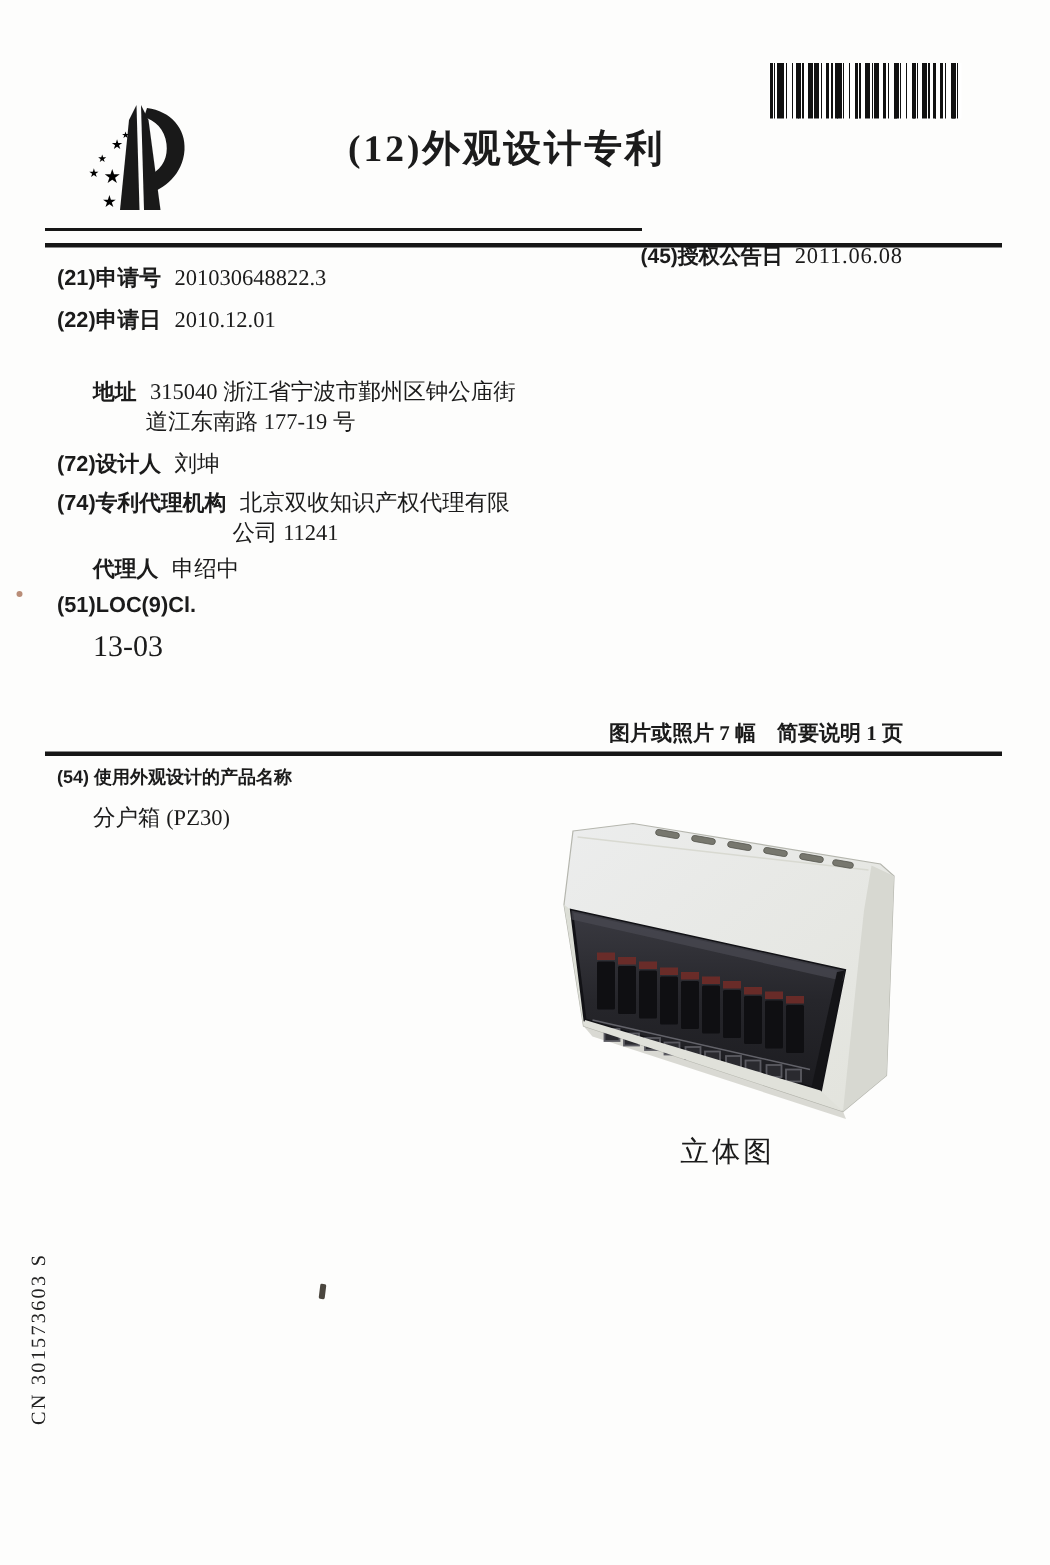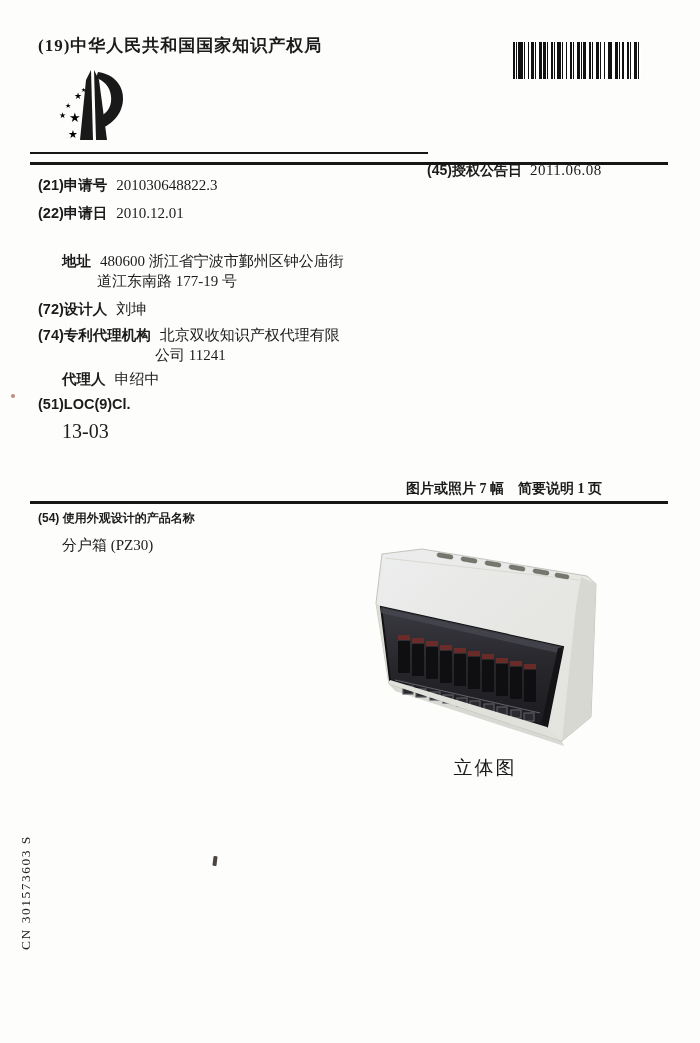--- a/index.html
+++ b/index.html
@@ -31,52 +31,52 @@
     transform:rotate(-90deg);transform-origin:0 0;color:#222;
   }
   .speck{position:absolute;left:11px;top:394px;width:4px;height:4px;border-radius:50%;background:#b98d78;}
   .inkmark{position:absolute;left:213px;top:856px;width:4px;height:10px;background:#4a463e;transform:rotate(7deg);border-radius:1px;}
 </style>
 </head>
 <body>
 
 <div class="page">
 
-  <div class="abs office" style="left:38px;top:34px;">(19)中华人民共和国国家知识产权局</div>
 
   <div class="barcode"></div>
 
   <svg class="abs" style="left:50px;top:66px;" width="80" height="92" viewBox="0 0 80 92">
     <polygon points="36,14 41,4 43,74 30,74" fill="#191919"></polygon>
     <polygon points="44,4 49,14 57,74 46,74" fill="#191919"></polygon>
     <path d="M48,6 C64,8 74,20 73,34 C72,50 60,60 47,64 L51,50 C59,46 62,38 61,30 C60,20 53,14 46,12 Z" fill="#191919"></path>
     <text x="31" y="26" font-size="6">★</text>
     <text x="24" y="33" font-size="9">★</text>
     <text x="15" y="42" font-size="7">★</text>
     <text x="9" y="52" font-size="8">★</text>
     <text x="19" y="56" font-size="13">★</text>
     <text x="18" y="72" font-size="11">★</text>
   </svg>
 
+  <div class="abs doc-title" style="left:232px;top:82px;">(12)外观设计专利</div>
 
   <div class="abs pubrow" style="left:427px;top:142px;margin-top:20px;">
     <span class="lbl">(45)授权公告日</span><span class="val">2011.06.08</span>
   </div>
 
   <div class="hr" style="left:30px;top:152px;width:398px;height:2px;"></div>
   <div class="hr" style="left:30px;top:162px;width:638px;height:3px;"></div>
 
   <div class="abs row" style="left:38px;top:176px;">
     <span class="lbl">(21)申请号</span><span class="val">201030648822.3</span>
   </div>
   <div class="abs row" style="left:38px;top:204px;">
     <span class="lbl">(22)申请日</span><span class="val">2010.12.01</span>
   </div>
   <div class="abs row" style="left:62px;top:252px;">
-    <span class="lbl">地址</span><span class="val">480600 浙江省宁波市鄞州区钟公庙街</span>
+    <span class="lbl">地址</span><span class="val">315040 浙江省宁波市鄞州区钟公庙街</span>
   </div>
   <div class="abs row val" style="left:97px;top:272px;font-size:15px;">道江东南路 177-19 号</div>
   <div class="abs row" style="left:38px;top:300px;">
     <span class="lbl">(72)设计人</span><span class="val">刘坤</span>
   </div>
   <div class="abs row" style="left:38px;top:326px;">
     <span class="lbl">(74)专利代理机构</span><span class="val">北京双收知识产权代理有限</span>
   </div>
   <div class="abs row val" style="left:155px;top:346px;font-size:15px;text-align:center;">公司 11241</div>
   <div class="abs row" style="left:62px;top:370px;text-align:center;">

